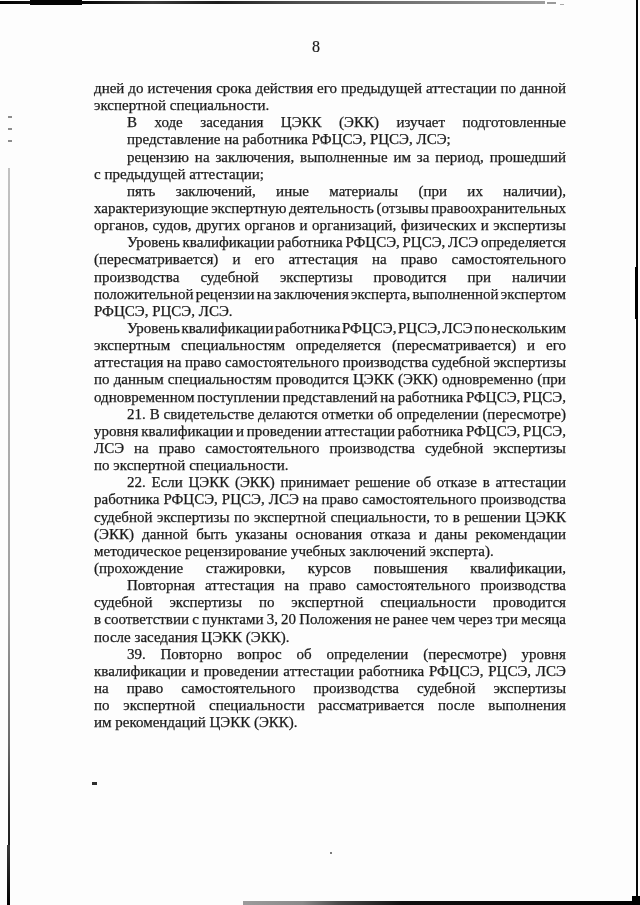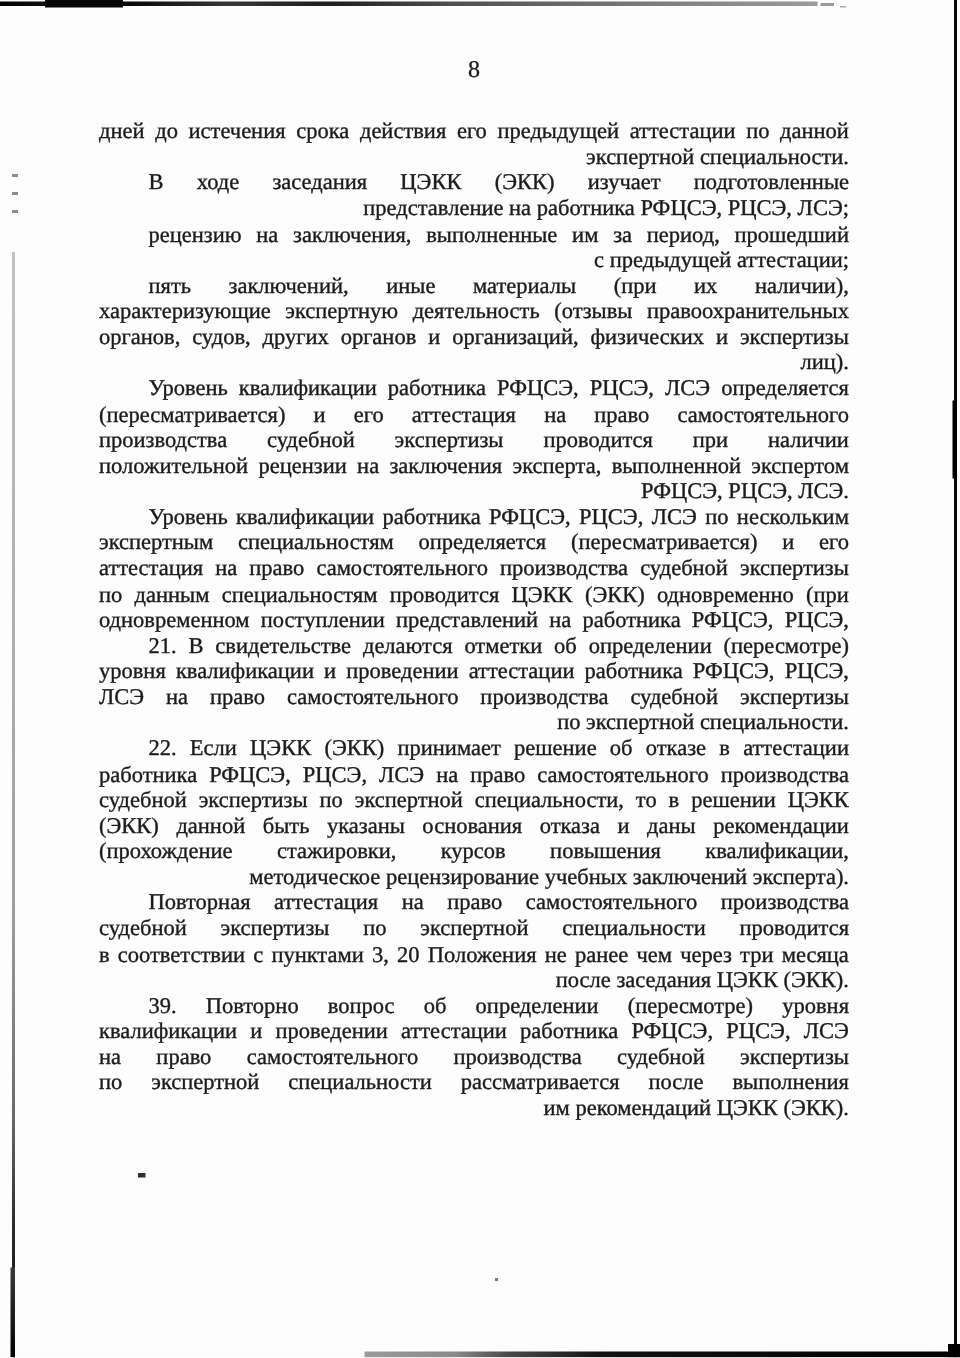--- a/index.html
+++ b/index.html
@@ -66,27 +66,28 @@
     position: absolute;
     left: 66px; top: 80px; width: 500px;
     font-size: 15px;
     -webkit-text-stroke: 0.25px currentColor;
   }
   .para { margin: 0; padding: 0; }
   .line {
     height: 17.15px;
     line-height: 17.15px;
     overflow: visible;
+    margin-left: 28px;
   }
   .line.just {
     display: flex;
     justify-content: space-between;
   }
   .line.just span { white-space: pre; flex: 0 0 auto; }
-  .line.last { text-align: right; white-space: nowrap; }
+  .line.last { text-align: left; white-space: nowrap; }
   .line.ind { padding-left: 33px; }
 </style>
 </head>
 <body>
 
 <div id="page">
 
   <div class="art" id="top-edge"></div>
   <div class="art" id="top-edge-blob"></div>
   <div class="art" id="top-dash-1"></div>
@@ -170,21 +171,20 @@
           <span>органов,</span>
           <span>судов,</span>
           <span>других</span>
           <span>органов</span>
           <span>и</span>
           <span>организаций,</span>
           <span>физических</span>
           <span>и</span>
           <span>экспертизы</span>
         </div>
-        <div class="line last">лиц).</div>
       </div>
       <div class="para">
         <div class="line just ind">
           <span>Уровень</span>
           <span>квалификации</span>
           <span>работника</span>
           <span>РФЦСЭ,</span>
           <span>РЦСЭ,</span>
           <span>ЛСЭ</span>
           <span>определяется</span>
@@ -335,28 +335,28 @@
           <span>(ЭКК)</span>
           <span>данной</span>
           <span>быть</span>
           <span>указаны</span>
           <span>основания</span>
           <span>отказа</span>
           <span>и</span>
           <span>даны</span>
           <span>рекомендации</span>
         </div>
+        <div class="line last">методическое рецензирование учебных заключений эксперта).</div>
         <div class="line just">
           <span>(прохождение</span>
           <span>стажировки,</span>
           <span>курсов</span>
           <span>повышения</span>
           <span>квалификации,</span>
         </div>
-        <div class="line last">методическое рецензирование учебных заключений эксперта).</div>
       </div>
       <div class="para">
         <div class="line just ind">
           <span>Повторная</span>
           <span>аттестация</span>
           <span>на</span>
           <span>право</span>
           <span>самостоятельного</span>
           <span>производства</span>
         </div>

